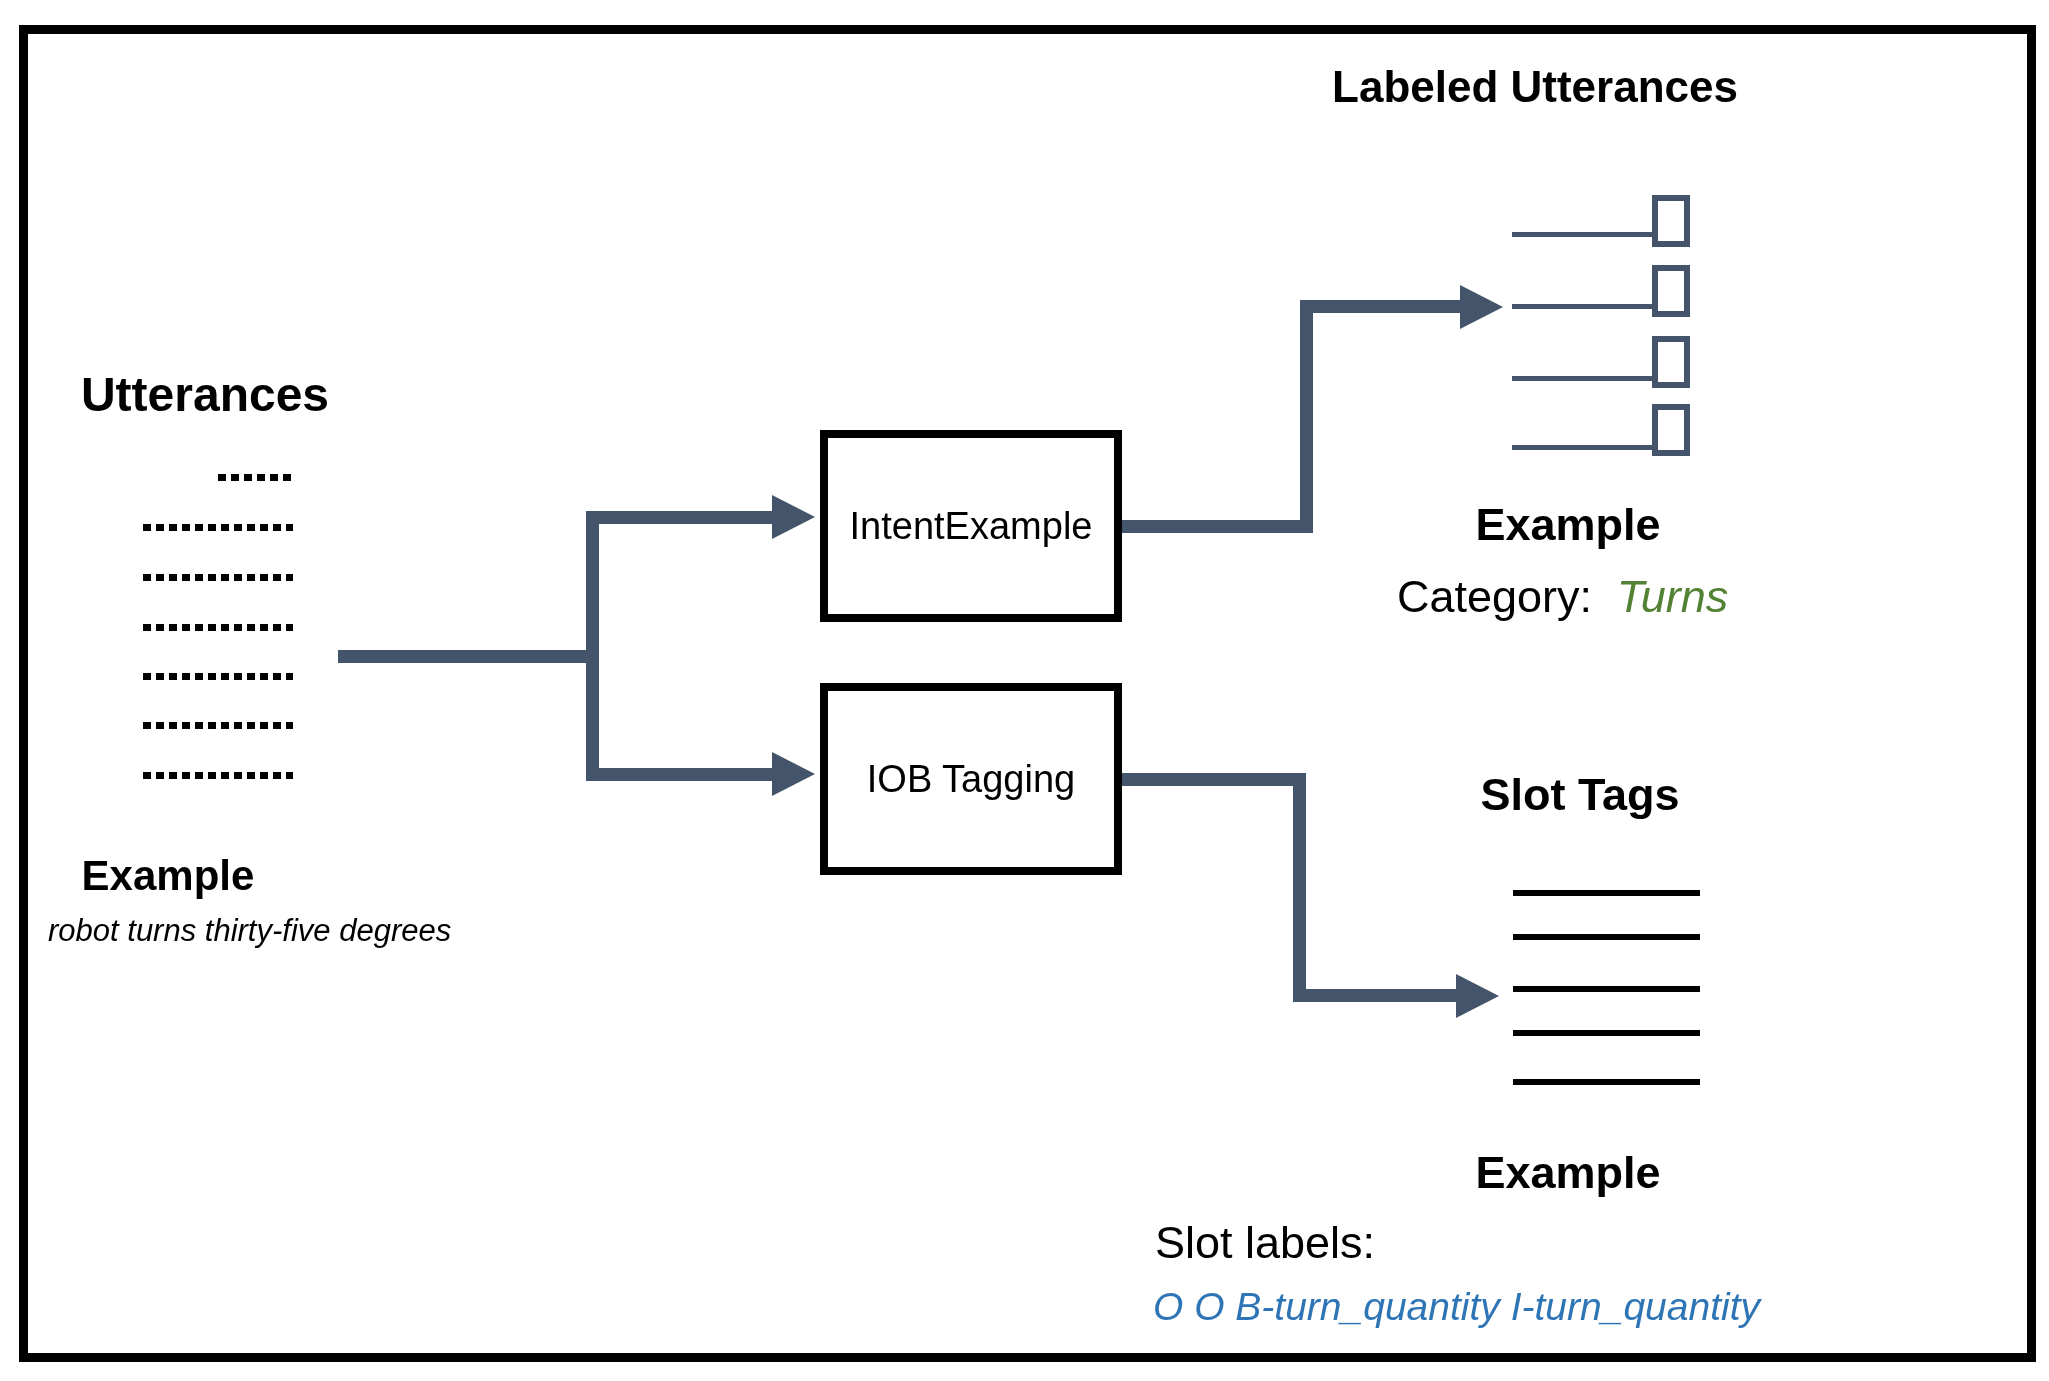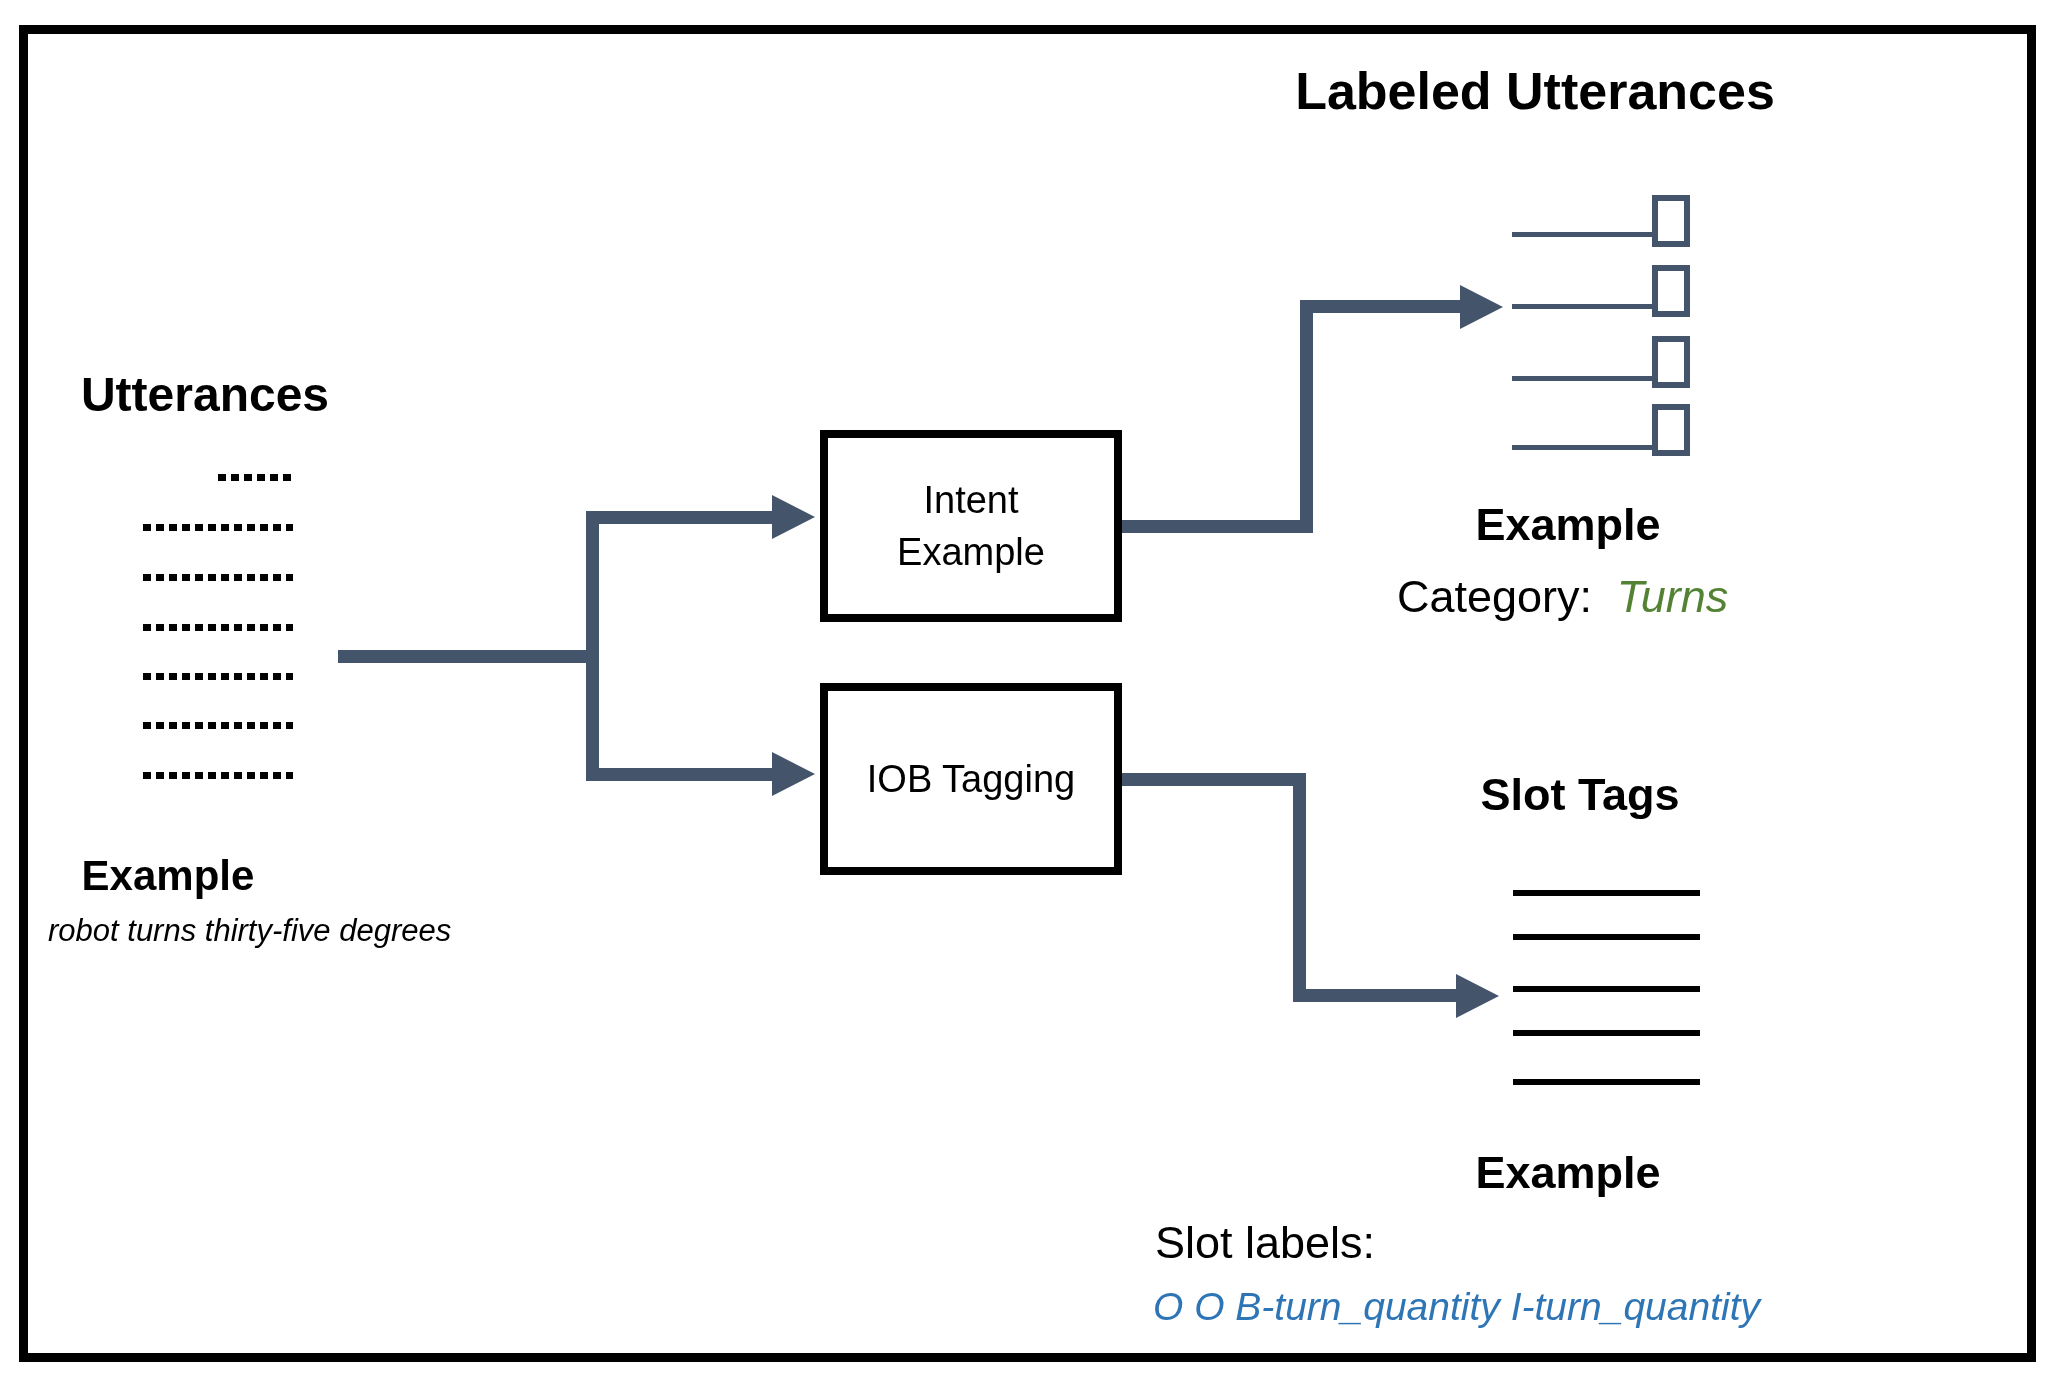--- a/index.html
+++ b/index.html
@@ -32,21 +32,21 @@
   .bar{position:absolute;background:var(--arrow);}
   .head{
     position:absolute;width:0;height:0;
     border-top:22px solid transparent;border-bottom:22px solid transparent;
     border-left:43px solid var(--arrow);
   }
   
   .pbox{
     position:absolute;left:820px;width:302px;height:192px;box-sizing:border-box;
     border:8px solid #000;background:#fff;
-    display:flex;flex-direction:column;align-items:center;justify-content:center;
+    display:flex;flex-direction:row;align-items:center;justify-content:center;
     font-size:38px;line-height:52px;color:#000;
   }
   
   .lu-line{position:absolute;left:1512px;width:140px;height:5px;background:var(--arrow);}
   .lu-box{position:absolute;left:1652px;width:38px;height:52px;box-sizing:border-box;border:6px solid var(--arrow);background:#fff;}
   
   .slot-line{position:absolute;left:1513px;width:187px;height:6px;background:#000;}
 </style>
 </head>
 <body>
@@ -88,21 +88,21 @@
   <div class="bar" style="left:1122px;top:520px;width:191px;height:13px;"></div>
   <div class="bar" style="left:1300px;top:300px;width:13px;height:233px;"></div>
   <div class="bar" style="left:1313px;top:300px;width:149px;height:13px;"></div>
   <div class="head" style="left:1460px;top:285px;"></div>
 
   <div class="bar" style="left:1122px;top:773px;width:184px;height:13px;"></div>
   <div class="bar" style="left:1293px;top:773px;width:13px;height:229px;"></div>
   <div class="bar" style="left:1306px;top:989px;width:152px;height:13px;"></div>
   <div class="head" style="left:1456px;top:974px;"></div>
 
-  <div class="txt bold center" style="left:1285px;top:62px;width:500px;font-size:52px;">Labeled Utterances</div>
+  <div class="txt bold center" style="left:1285px;top:62px;width:500px;font-size:44px;">Labeled Utterances</div>
 
   <div id="labeled-group">
       <div class="lu-line" style="top:232px;"></div>
       <div class="lu-box" style="top:195px;"></div>
       <div class="lu-line" style="top:304px;"></div>
       <div class="lu-box" style="top:265px;"></div>
       <div class="lu-line" style="top:376px;"></div>
       <div class="lu-box" style="top:336px;"></div>
       <div class="lu-line" style="top:445px;"></div>
       <div class="lu-box" style="top:404px;"></div>

